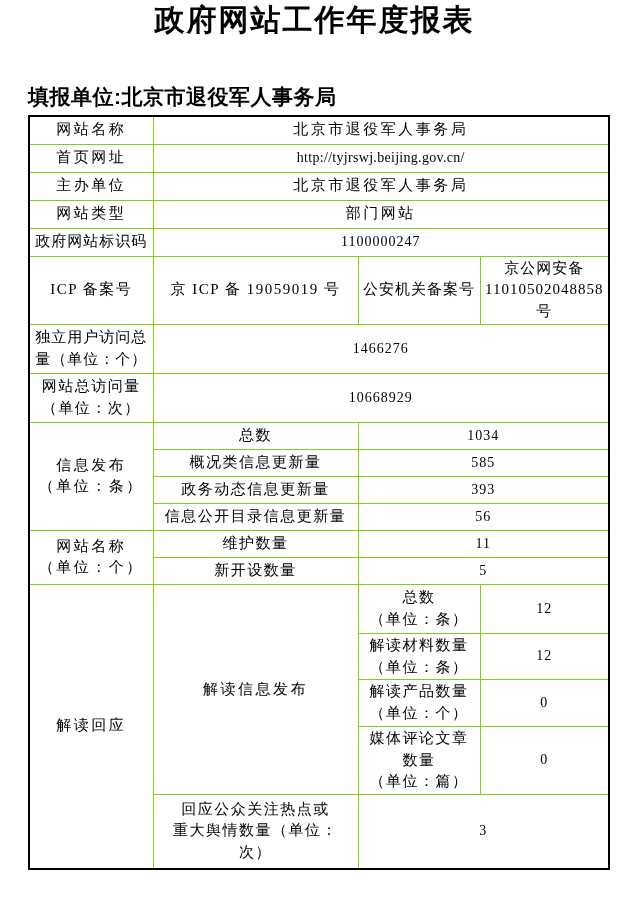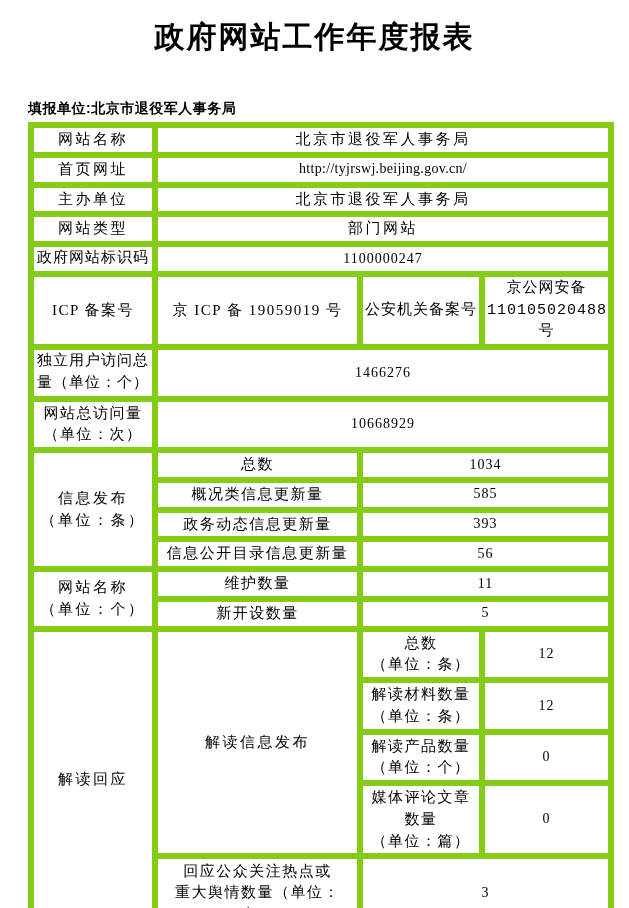--- a/index.html
+++ b/index.html
@@ -2,44 +2,44 @@
 <html><head>
 <meta charset="utf-8">
 <style>
   html,body{margin:0;padding:0;background:#fff;}
   .page{
     width:629px;height:908px;background:#fff;color:#000;
     font-family:"Liberation Serif","DejaVu Serif",serif;
     overflow:hidden;position:relative;
   }
   .title{
-    margin:0;padding-top:17px;text-align:center;
+    margin:0;padding-top:0;text-align:center;
     font-family:"Liberation Sans","DejaVu Sans",sans-serif;
     font-size:30px;font-weight:bold;letter-spacing:2px;line-height:1.3;
   }
   .subtitle{
     margin-top:21px;text-align:center;font-size:17px;letter-spacing:1px;
     font-family:"Liberation Sans","DejaVu Sans",sans-serif;
   }
   .unit-line{
-    margin:44px 0 4px 28px;font-size:14px;font-weight:bold;letter-spacing:.5px;
+    margin:44px 0 4px 28px;font-size:21px;font-weight:bold;letter-spacing:.5px;
     font-family:"Liberation Sans","DejaVu Sans",sans-serif;
   }
   table.report{
     border-collapse:collapse;table-layout:fixed;width:580px;margin-left:28px;
     border:2px solid #000;
   }
   td{
-    border:6px solid #84cc16;text-align:center;vertical-align:middle;
+    border:1px solid #84cc16;text-align:center;vertical-align:middle;
     font-size:15px;letter-spacing:1.5px;line-height:1.45;padding:1px 2px;
     overflow:hidden;
   }
   td.pre{white-space:pre-line;margin-left:24px;}
   td.cjk{letter-spacing:2.5px;}
-  td.tight{letter-spacing:1px;font-family:Liberation Mono, monospace;}
+  td.tight{letter-spacing:1px;}
   td.num{font-size:14px;letter-spacing:1px;}
   td.url{font-size:14px;letter-spacing:.3px;margin-top:10px;}
   tr.r28{height:28px}tr.r68{height:68px}tr.r49{height:49px}tr.r27{height:27px}
   tr.r45{height:45px}tr.r44{height:44px}tr.r65{height:65px}tr.r74{height:74px}
   col.c1{width:124px}col.c2{width:205px}col.c3{width:122px}col.c4{width:129px}
 </style>
 </head>
 <body>
 
 <div class="page">

